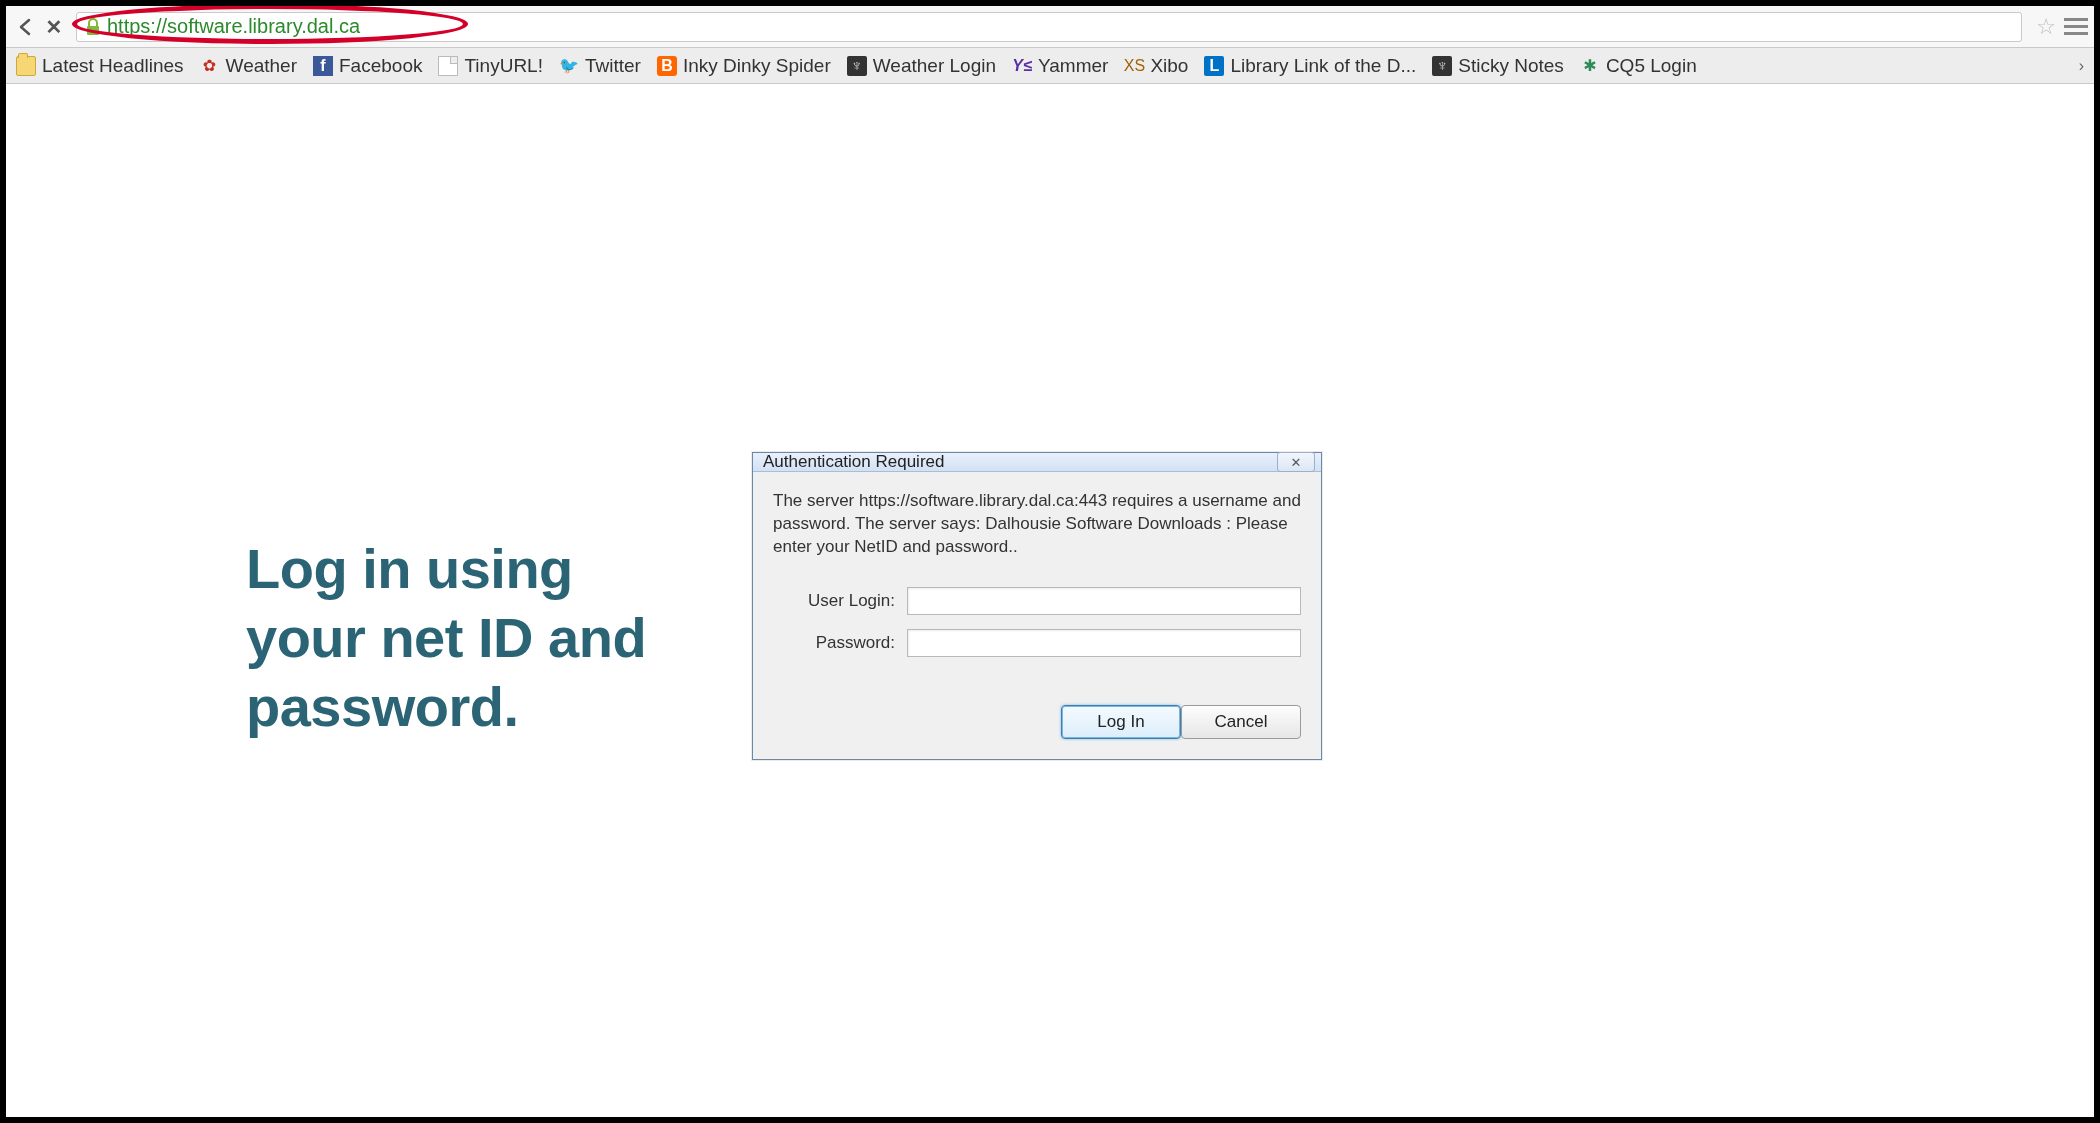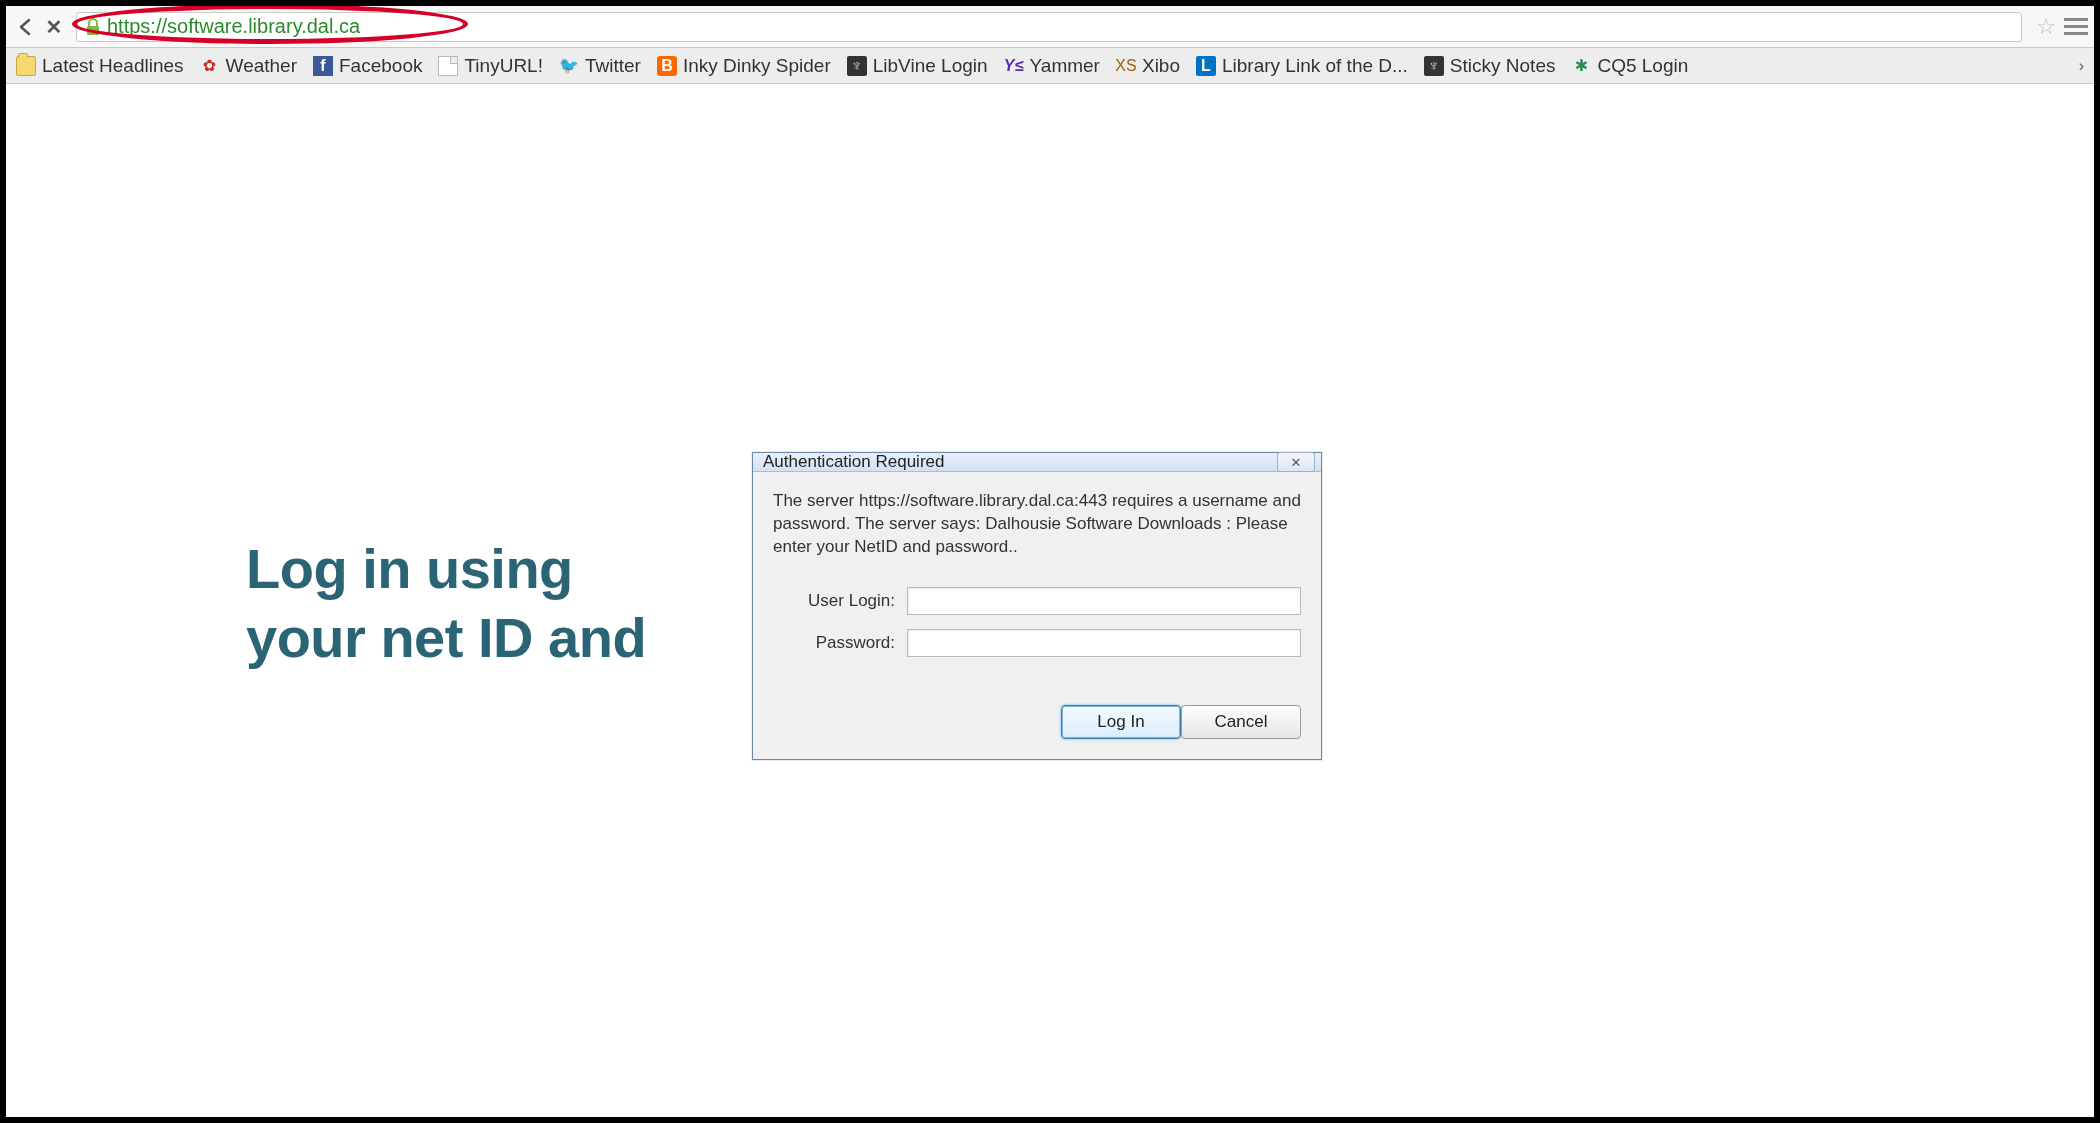--- a/index.html
+++ b/index.html
@@ -160,21 +160,21 @@
   <div class="bm">
       <span class="ico ico-tw">🐦</span>
       <span>Twitter</span>
     </div>
   <div class="bm">
       <span class="ico ico-blog">B</span>
       <span>Inky Dinky Spider</span>
     </div>
   <div class="bm">
       <span class="ico ico-shield">♆</span>
-      <span>LibVine Login</span>
+      <span>Weather Login</span>
     </div>
   <div class="bm">
       <span class="ico ico-ys">Y≤</span>
       <span>Yammer</span>
     </div>
   <div class="bm">
       <span class="ico ico-xs">XS</span>
       <span>Xibo</span>
     </div>
   <div class="bm">
@@ -189,20 +189,21 @@
       <span class="ico ico-cq">✱</span>
       <span>CQ5 Login</span>
     </div>
   <span class="bm-chevron">›</span>
 </div>
 
 <div class="content">
   <div class="instruction">
     <div>Log in using</div>
     <div>your net ID and</div>
+    <div>password.</div>
   </div>
 
   <div class="dialog">
     <div class="dlg-title">
       <span>Authentication Required</span>
       <div class="dlg-close">
           <span>✕</span>
         </div>
     </div>
     <div class="dlg-body">

